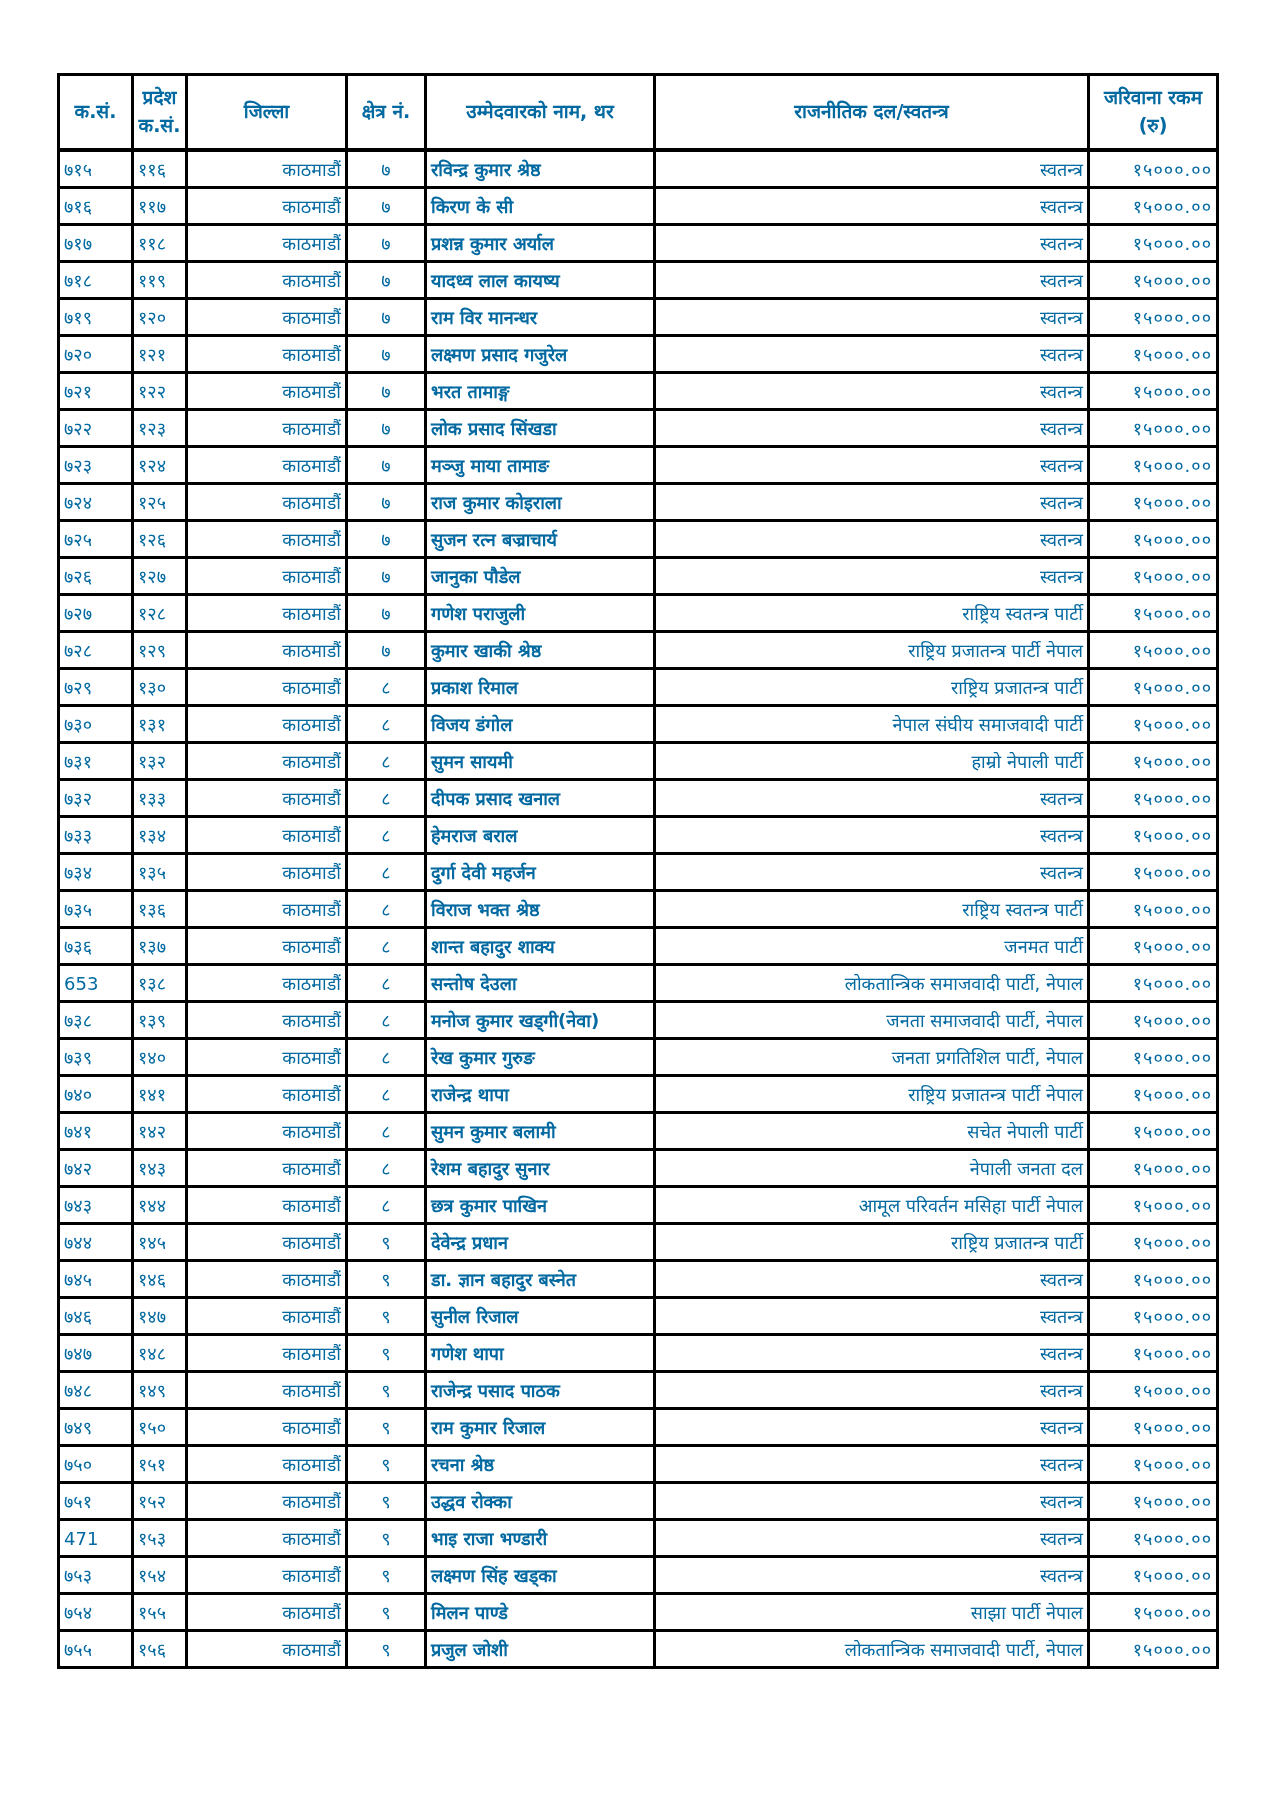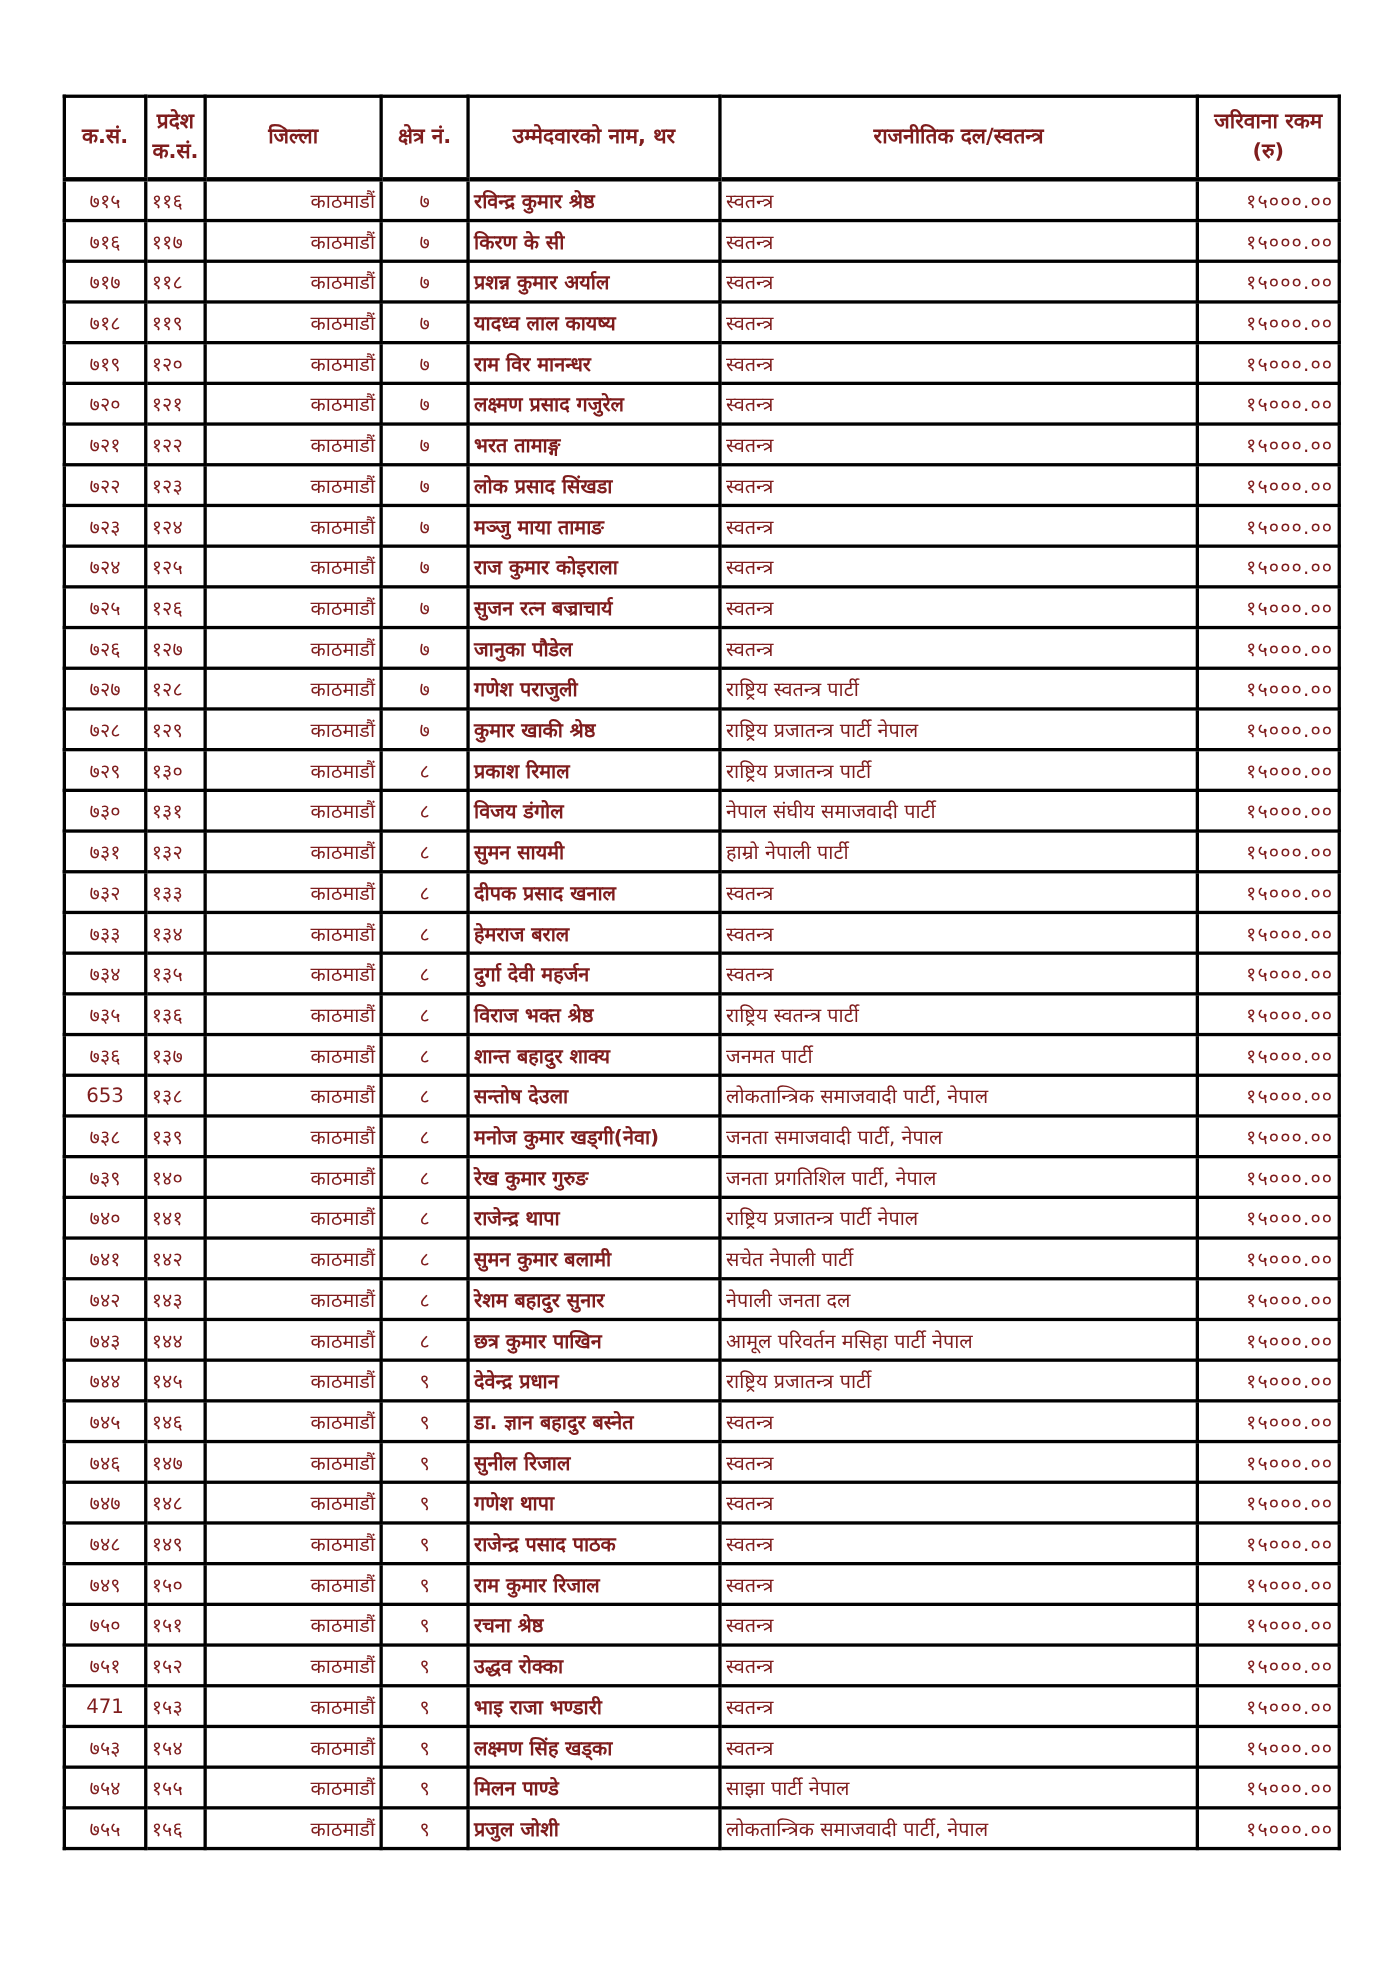--- a/index.html
+++ b/index.html
@@ -11,25 +11,25 @@
   .page {
     position: relative;
     width: 1272px;
     height: 1800px;
     background: #ffffff;
     overflow: hidden;
   }
   table.fine-table {
     position: absolute;
     left: 57px;
-    top: 86px;
+    top: 73px;
     width: 1159px;
     border-collapse: collapse;
     table-layout: fixed;
-    color: #7f1d1d;
+    color: #0369a1;
   }
   table.fine-table th,
   table.fine-table td {
     border: 3px solid #000000;
     padding: 0 4px;
     overflow: hidden;
     white-space: nowrap;
   }
   table.fine-table thead th {
     height: 72px;
@@ -38,26 +38,26 @@
     text-align: center;
     vertical-align: middle;
     border-bottom-width: 4px;
     line-height: 1.45;
   }
   table.fine-table tbody td {
     height: 34px;
     font-size: 18px;
     vertical-align: middle;
   }
-  .c-sn      { text-align: center; }
+  .c-sn      { }
   .c-psn     { }
   .c-district{ text-align: right; }
   .c-area    { text-align: center; }
   .c-name    { text-align: left; font-weight: bold; }
-  .c-party   { text-align: left; padding-left: 6px; }
+  .c-party   { text-align: right; padding-left: 6px; }
   .c-fine    { text-align: right; padding-right: 14px; font-size: 17px; letter-spacing: 1px; }
   .two-line span { display: block; }
 </style>
 </head>
 <body>
 
 <div class="page">
   <table class="fine-table">
     <colgroup>
       <col style="width:74px">

